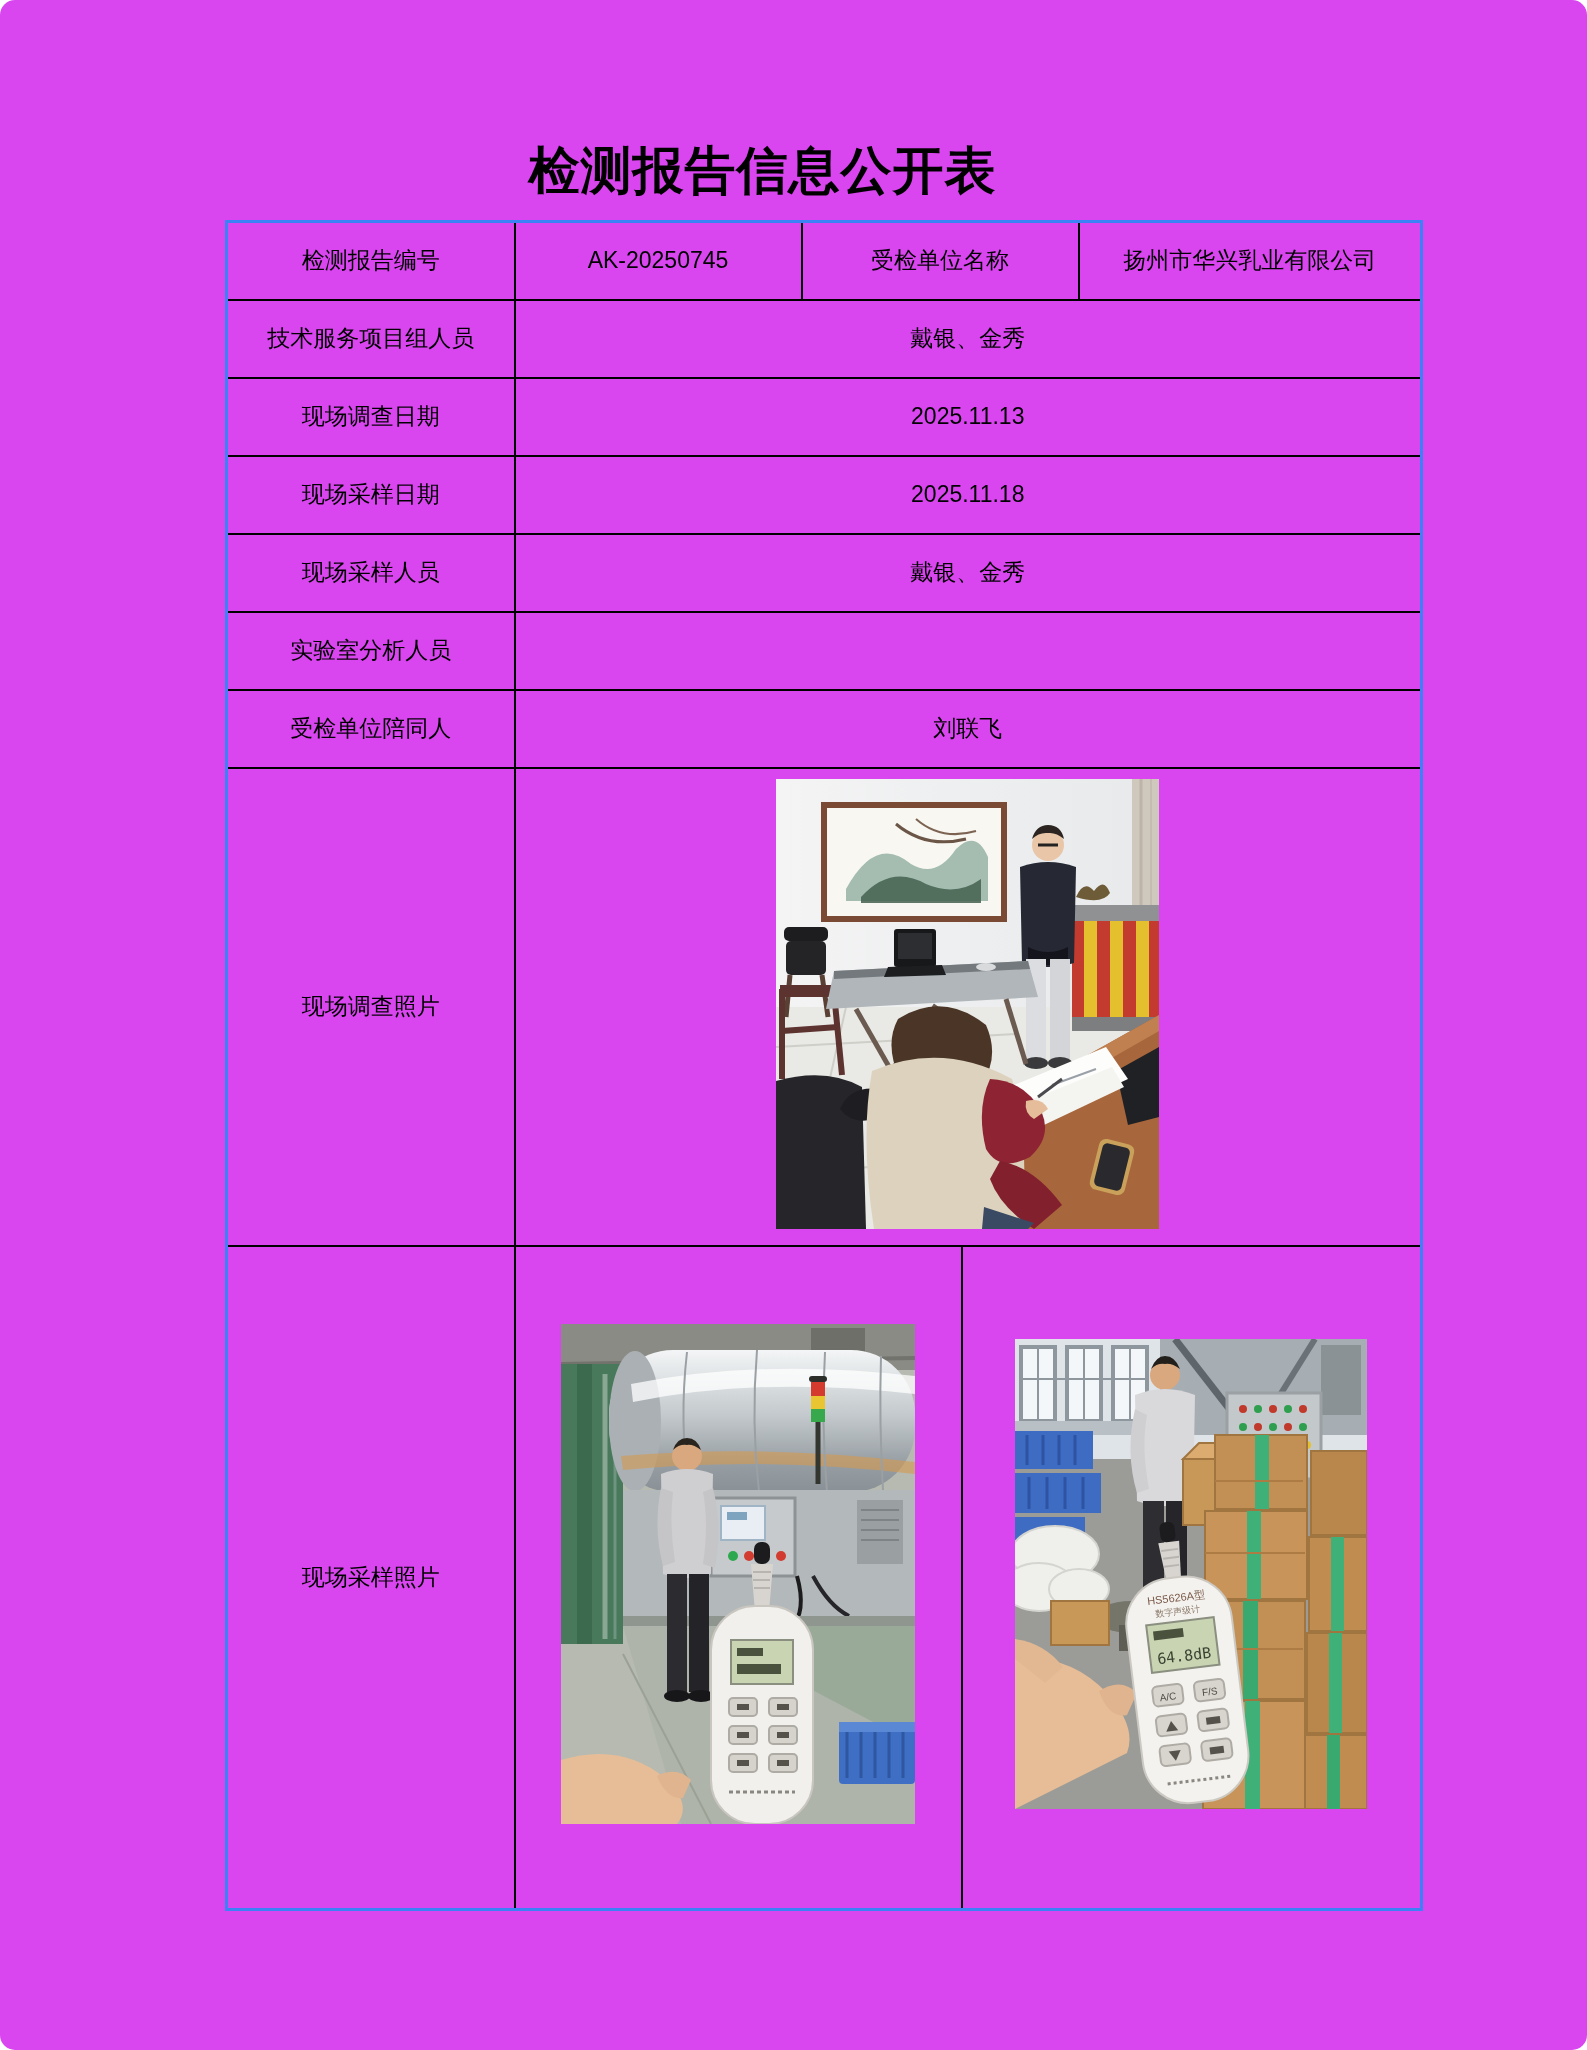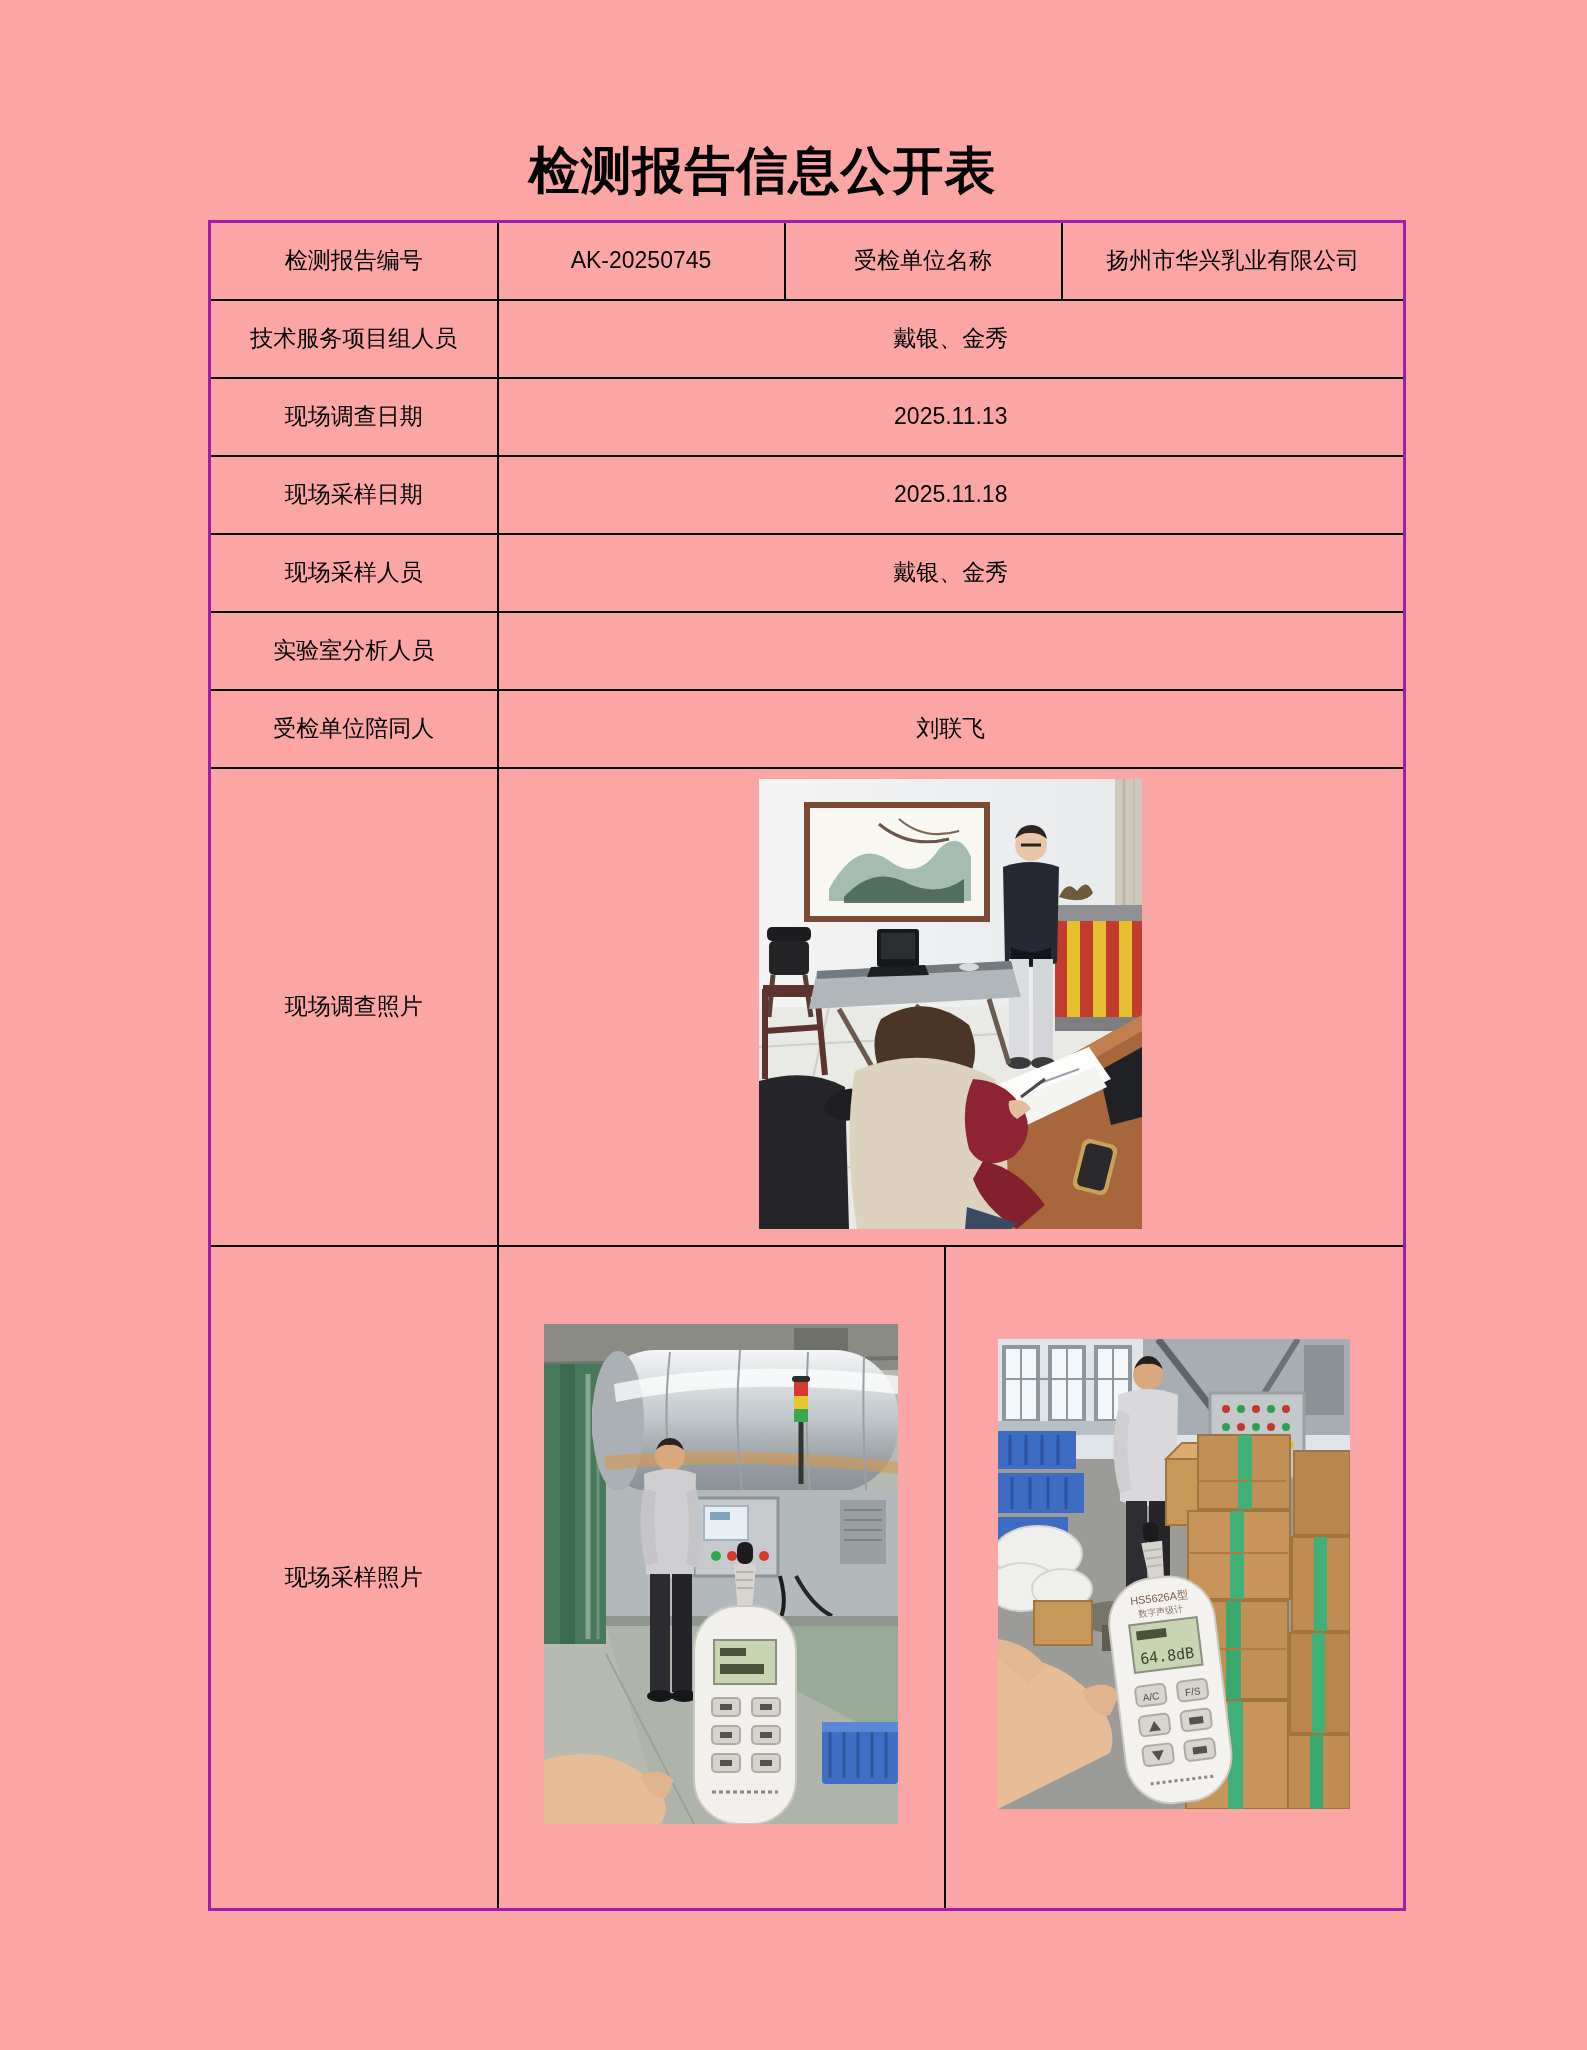--- a/index.html
+++ b/index.html
@@ -1,22 +1,22 @@
 <!DOCTYPE html>
 <html><head>
 <meta charset="utf-8">
 <style>
   html,body{margin:0;padding:0;background:#ffffff;}
   body{width:1587px;height:2050px;position:relative;font-family:"Liberation Serif","DejaVu Serif",serif;color:#000;}
-  .page{position:absolute;inset:0;background:#fca5a5;}
+  .page{position:absolute;inset:0;background:#d946ef;border-radius:15px;}
   .doc-title{position:absolute;top:140px;left:225px;width:1075px;text-align:center;
     font-weight:bold;font-size:51px;line-height:62px;letter-spacing:1px;
     font-family:"Liberation Serif","DejaVu Serif",serif;}
-  table.report{position:absolute;top:220px;left:208px;width:1195px;border-collapse:collapse;
-    table-layout:fixed;border:3px solid #a21caf;padding-left:48px;}
+  table.report{position:absolute;top:220px;left:225px;width:1195px;border-collapse:collapse;
+    table-layout:fixed;border:3px solid #3b82f6;padding-left:48px;}
   table.report td{border:2px solid #000;padding:0;text-align:center;vertical-align:middle;
     font-size:23px;overflow:hidden;}
   td.lbl{font-family:"Liberation Serif","DejaVu Serif",serif;}
   td.val-cn{font-family:"Liberation Serif","DejaVu Serif",serif;}
   td.val-num{font-family:"Liberation Sans","DejaVu Sans",sans-serif;font-size:23px;}
   tr.r{height:78px;}
   tr.photo-row-1{height:478px;margin-left:12px;}
   tr.photo-row-2{height:664px;}
   td.photo-cell-bottom{vertical-align:bottom;padding-bottom:2px;}
   td.photo-cell-top{vertical-align:top;padding-top:10px;}

